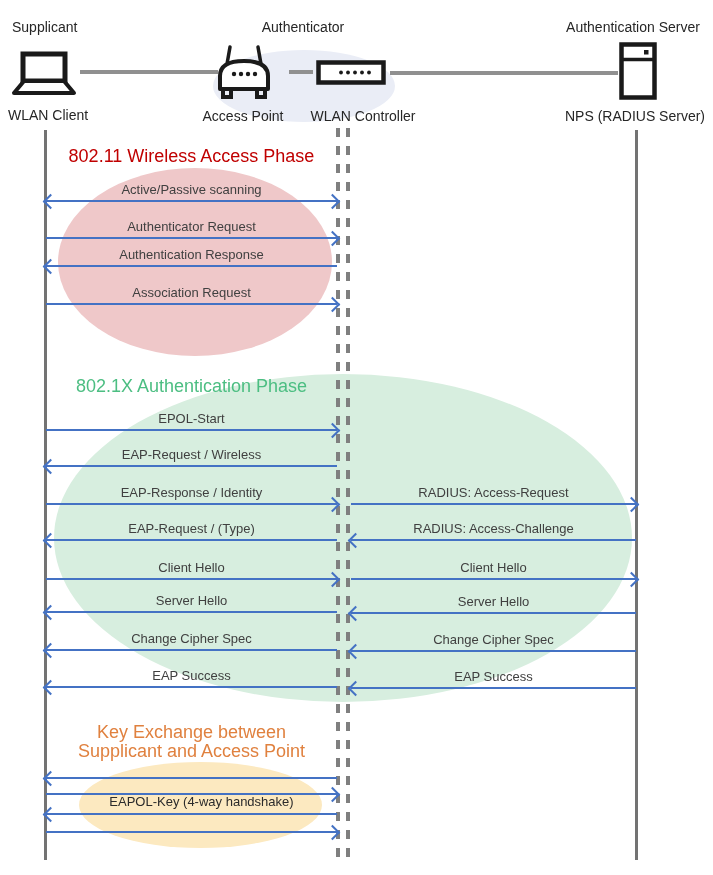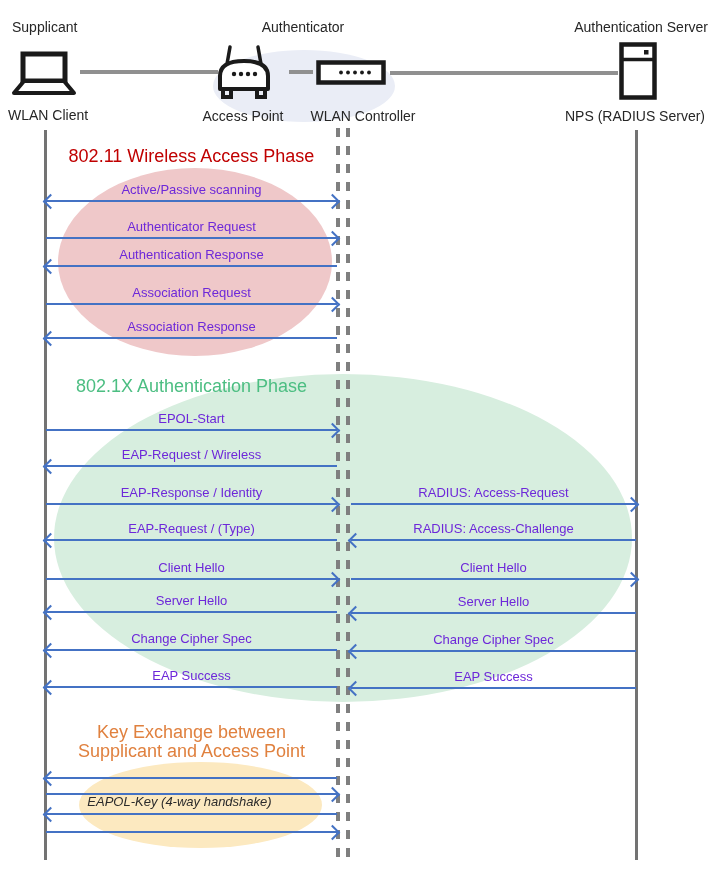--- a/index.html
+++ b/index.html
@@ -29,40 +29,40 @@
   
   .icon { position:absolute; z-index:2; }
   .icon svg { display:block; }
 
   
   .phase-title { position:absolute; left:46px; width:291px; text-align:center; font-size:18px; z-index:3; white-space:nowrap; }
 
   
   .msg { position:absolute; height:22px; z-index:3; }
   .msg .line { position:absolute; left:0; right:0; bottom:0; height:2px; background:var(--arrow); }
-  .msg .lbl { position:absolute; left:0; right:0; bottom:5px; text-align:center; font-size:13px; color:#6d28d9; white-space:nowrap; }
+  .msg .lbl { position:absolute; left:0; right:0; bottom:5px; text-align:center; font-size:13px; color:#404040; white-space:nowrap; }
   .msg .line::before, .msg .line::after { width:9px; height:9px; top:-4px; transform:rotate(45deg); border:0 solid var(--arrow); }
   .dir-left .line::before, .dir-both .line::before {
     content:""; position:absolute; left:-1px; border-bottom-width:2px; border-left-width:2px; }
   .dir-right .line::after, .dir-both .line::after {
     content:""; position:absolute; right:-1px; border-top-width:2px; border-right-width:2px; }
 </style>
 </head>
 <body>
 
 <div id="stage" style="--arrow: #4472C4; --lifeline: #7F7F7F; --icon: #1A1A1A;">
 
   <div class="ellipse" id="ellipse-authenticator" style="background: rgb(234, 237, 246);"></div>
   <div class="ellipse" id="ellipse-wireless" style="background: rgb(239, 200, 201);"></div>
   <div class="ellipse" id="ellipse-dot1x" style="background: rgb(215, 238, 223);"></div>
   <div class="ellipse" id="ellipse-key" style="background: rgb(252, 233, 192);"></div>
 
   <div class="txt" style="left:12px; top:19px;">Supplicant</div>
   <div class="txt center" style="left:233px; top:19px; width:140px;">Authenticator</div>
-  <div class="txt center" style="left:558px; top:19px; width:150px;text-align:right;">Authentication Server</div>
+  <div class="txt center" style="left:558px; top:19px; width:150px;">Authentication Server</div>
 
   <div class="conn" style="left:80px; top:70px; width:138px;"></div>
   <div class="conn" style="left:289px; top:70px; width:24px;"></div>
   <div class="conn" style="left:390px; top:71px; width:228px;"></div>
 
   <div class="icon" style="left:10px; top:50px;">
     <svg width="68" height="47" viewBox="0 0 68 47">
       <rect x="13" y="4" width="42" height="27" fill="#ffffff" stroke="#1A1A1A" stroke-width="5"></rect>
       <path d="M4 43 L14 31 H54 L64 43 Z" fill="#ffffff" stroke="#1A1A1A" stroke-width="4" stroke-linejoin="round"></path>
     </svg>
@@ -122,24 +122,20 @@
       <div class="line"></div>
   </div>
   <div class="msg dir-left" style="left:46px; width:291px; top:245px;">
     <div class="lbl">Authentication Response</div>
       <div class="line"></div>
   </div>
   <div class="msg dir-right" style="left:46px; width:291px; top:283px;">
     <div class="lbl">Association Request</div>
       <div class="line"></div>
   </div>
-  <div class="msg dir-left" style="left:46px; width:291px; top:317px;">
-    <div class="lbl">Association Response</div>
-      <div class="line"></div>
-  </div>
   <div class="msg dir-right" style="left:46px; width:291px; top:409px;">
     <div class="lbl">EPOL-Start</div>
       <div class="line"></div>
   </div>
   <div class="msg dir-left" style="left:46px; width:291px; top:445px;">
     <div class="lbl">EAP-Request / Wireless</div>
       <div class="line"></div>
   </div>
   <div class="msg dir-right" style="left:46px; width:291px; top:483px;">
     <div class="lbl">EAP-Response / Identity</div>
@@ -196,15 +192,15 @@
   </div>
   <div class="msg dir-right" style="left:46px; width:291px; top:773px;">
     <div class="line"></div>
   </div>
   <div class="msg dir-left" style="left:46px; width:291px; top:793px;">
     <div class="line"></div>
   </div>
   <div class="msg dir-right" style="left:46px; width:291px; top:811px;">
     <div class="line"></div>
   </div>
-  <div class="txt center" style="left:34px; top:794px; width:291px; font-size:13px; z-index:3; color:#2b2b2b;font-style:italic;">EAPOL-Key (4-way handshake)</div>
+  <div class="txt center" style="left:56px; top:794px; width:291px; font-size:13px; z-index:3; color:#2b2b2b;">EAPOL-Key (4-way handshake)</div>
 
 </div>
 
 </body></html>

